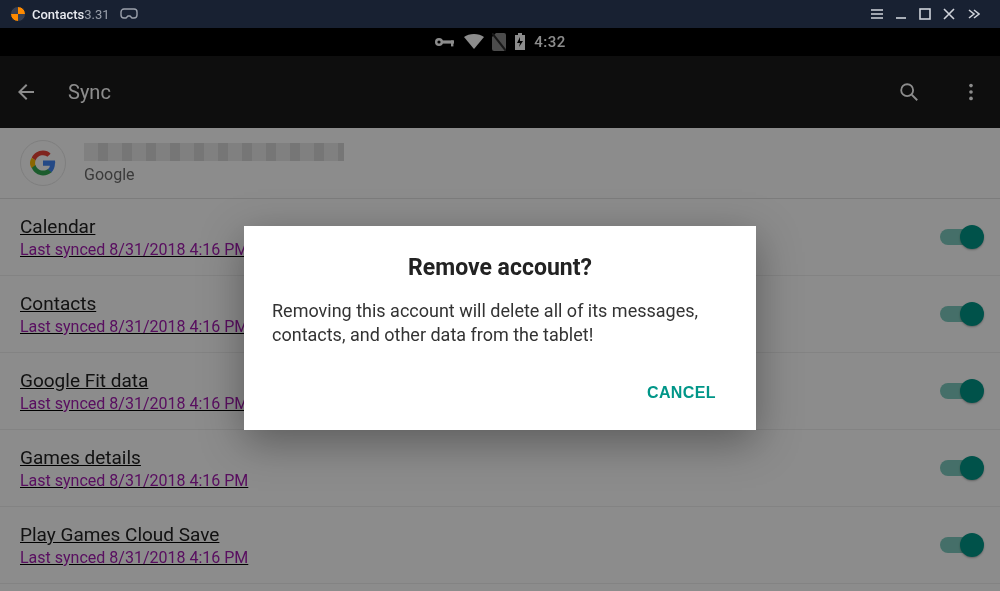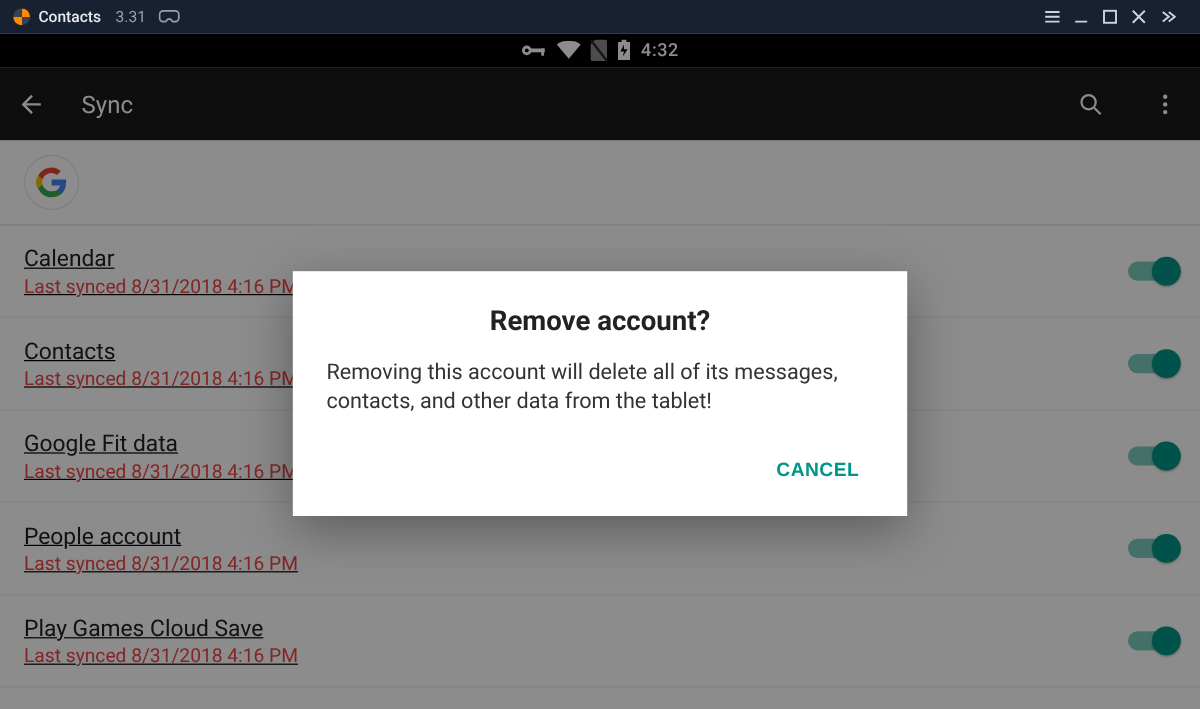--- a/index.html
+++ b/index.html
@@ -9,37 +9,37 @@
   .titlebar {
     height: 28px; background:#182132; color:#cfd3da;
     display:flex; align-items:center; padding:0 10px; font-size:13px;
   }
   .titlebar .logo {
     width:16px; height:16px; border-radius:50%;
     background: conic-gradient(#ff8a00 0 90deg, #3a4050 90deg 180deg, #ff8a00 180deg 270deg, #3a4050 270deg 360deg);
     margin-right:6px; border:1px solid #1b2433;
   }
   .titlebar .appname { color:#e8eaf0; font-weight:500; }
-  .titlebar .appver  { color:#9aa0ab; margin-left:12px; }
+  .titlebar .appver  { color:#9aa0ab; margin-left:0; }
   .titlebar .gamepad { margin-left:10px; color:#9aa0ab; font-size:13px; }
   .titlebar .spacer  { flex:1; }
   .titlebar .winbtn  { width:24px; text-align:center; color:#cfd3da; font-size:14px; cursor:pointer; }
 
   
   .statusbar {
     height:28px; background:#000; color:#fff;
     display:flex; align-items:center; justify-content:center;
     padding:0 10px; gap:8px; font-size:15px;
   }
   .statusbar .ico { display:inline-flex; align-items:center; }
   .statusbar .clock { font-weight:500; letter-spacing:0.5px; }
 
   
   .appbar {
-    height:61px; background:#1a1a1a; color:#fff;
+    height:72px; background:#1a1a1a; color:#fff;
     display:flex; align-items:center; padding:0 12px; gap:28px;
   }
   .appbar .back { width:28px; height:28px; display:flex; align-items:center; justify-content:center; cursor:pointer; color:#fff; }
   .appbar .title { font-size:20px; font-weight:400; }
   .appbar .grow { flex:1; }
   .appbar .action { width:34px; height:34px; display:flex; align-items:center; justify-content:center; cursor:pointer; color:#fff; }
 
   
   .content { height: calc(591px - 28px - 28px - 58px); background:#fff; overflow:hidden; }
   .account-row {
@@ -56,21 +56,21 @@
     background: repeating-linear-gradient(90deg,#e9e9e9 0 14px,#d7d7d7 14px 24px);
     filter: blur(0.3px);
   }
   .acct-sub { color:#6b6b6b; font-size:16px; }
 
   .sync-item {
     display:flex; align-items:center; justify-content:space-between;
     padding: 16px 20px; border-bottom:1px solid #eee;text-decoration:underline;
   }
   .sync-text .name { font-size:19px; color:#222; }
-  .sync-text .sub  { font-size:16px; color:#ef4444; margin-top:2px; }
+  .sync-text .sub  { font-size:16px; color:#a21caf; margin-top:2px; }
 
   .switch {
     width:40px; height:16px; border-radius:10px; background:#7fcbbf;
     position:relative;
   }
   .switch::after{
     content:""; position:absolute; right:-4px; top:-4px;
     width:24px; height:24px; border-radius:50%; background:#009688;
     box-shadow:0 1px 2px rgba(0,0,0,.3);
   }
@@ -192,20 +192,24 @@
 <div class="content">
   <div class="account-row">
     <div class="google-chip">
       <svg width="26" height="26" viewBox="0 0 48 48">
         <path fill="#EA4335" d="M24 9.5c3.9 0 6.6 1.7 8.1 3.1l5.9-5.9C34.6 3.3 29.9 1 24 1 14.8 1 6.9 6.4 3.3 14.1l6.9 5.4C12 13.2 17.5 9.5 24 9.5Z"></path>
         <path fill="#4285F4" d="M46.5 24.5c0-1.6-.1-3.3-.5-4.9H24v9.3h12.7c-.5 2.9-2.2 5.4-4.7 7.1l7.3 5.7c4.3-4 6.8-9.9 6.8-17.2Z"></path>
         <path fill="#FBBC05" d="M10.2 28.5c-.5-1.4-.8-3-.8-4.5s.3-3.1.8-4.5l-6.9-5.4C1.2 17.3 0 20.5 0 24s1.2 6.7 3.3 9.9Z"></path>
         <path fill="#34A853" d="M24 47c6.5 0 11.9-2.1 15.8-5.8l-7.3-5.7c-2 1.4-4.8 2.3-8.5 2.3-6.5 0-12-4.3-13.8-10.3l-6.9 5.4C6.9 41.6 14.8 47 24 47Z"></path>
       </svg>
     </div>
+    <div>
+      <div class="redacted"></div>
+      <div class="acct-sub">Google</div>
+    </div>
   </div>
 
   <div class="sync-item">
     <div class="sync-text">
       <div class="name">Calendar</div>
       <div class="sub">Last synced 8/31/2018 4:16 PM</div>
     </div>
     <div class="switch"></div>
   </div>
   <div class="sync-item">
@@ -217,21 +221,21 @@
   </div>
   <div class="sync-item">
     <div class="sync-text">
       <div class="name">Google Fit data</div>
       <div class="sub">Last synced 8/31/2018 4:16 PM</div>
     </div>
     <div class="switch"></div>
   </div>
   <div class="sync-item">
     <div class="sync-text">
-      <div class="name">People account</div>
+      <div class="name">Games details</div>
       <div class="sub">Last synced 8/31/2018 4:16 PM</div>
     </div>
     <div class="switch"></div>
   </div>
   <div class="sync-item">
     <div class="sync-text">
       <div class="name">Play Games Cloud Save</div>
       <div class="sub">Last synced 8/31/2018 4:16 PM</div>
     </div>
     <div class="switch"></div>

